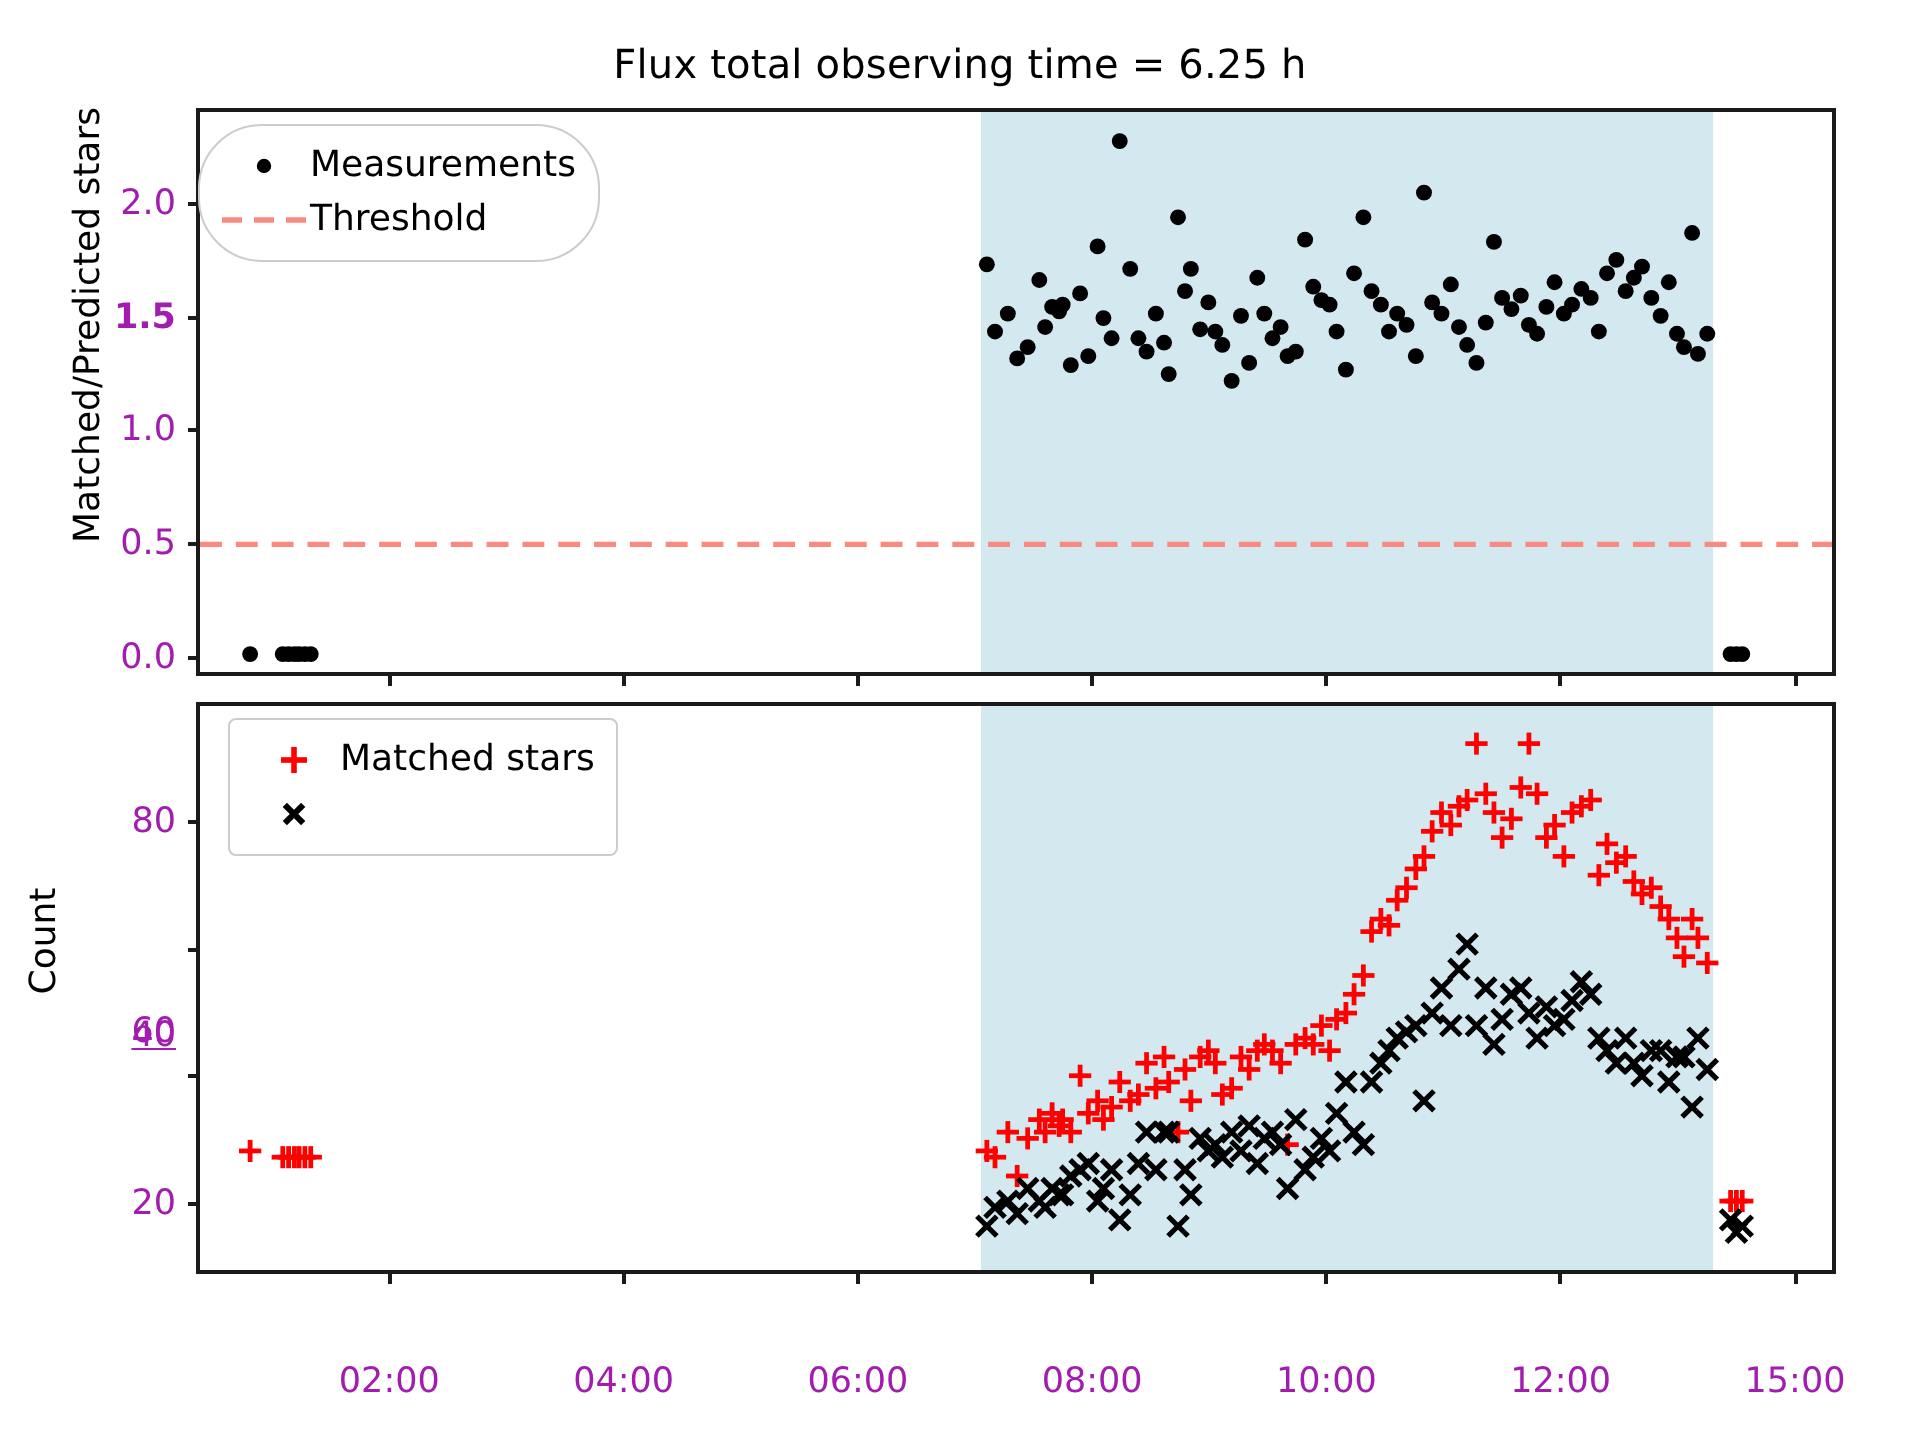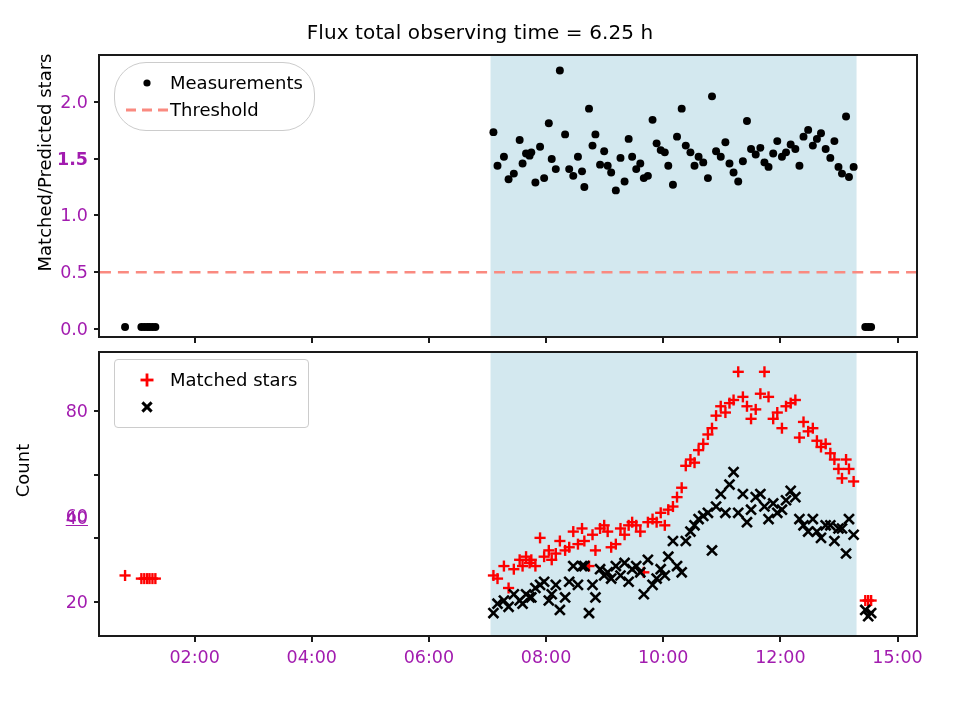--- a/index.html
+++ b/index.html
@@ -89,20 +89,21 @@
     font-size: 17.5px;
     color: #a21caf;
     white-space: nowrap;
   }
   .ytick-label {
     text-align: right;
     transform: translateY(-50%);
   }
   .xtick-label {
     transform: translateX(-50%);
+    margin-top: 34px;
   }
   
   .ylabel {
     position: absolute;
     font-size: 18px;
     color: #000000;
     transform-origin: 50% 50%;
     white-space: nowrap;
   }
   #ylabel-top {
@@ -130,21 +131,21 @@
   }
   
   .legend {
     position: absolute;
     box-sizing: border-box;
     background: #ffffff;
     border: 1px solid #cccccc;
     border-radius: 4px;
     padding: 6px 11px 7px 9px;
   }
-  #legend-top { left: 114px; top: 62px; border-radius: 32px; }
+  #legend-top { left: 99px; top: 62px; border-radius: 32px; }
   #legend-bottom { left: 114px; top: 359px; }
   .legend-row {
     display: flex;
     align-items: center;
     height: 27px;
   }
   .legend-marker {
     width: 46px;
     height: 20px;
     flex: 0 0 46px;

